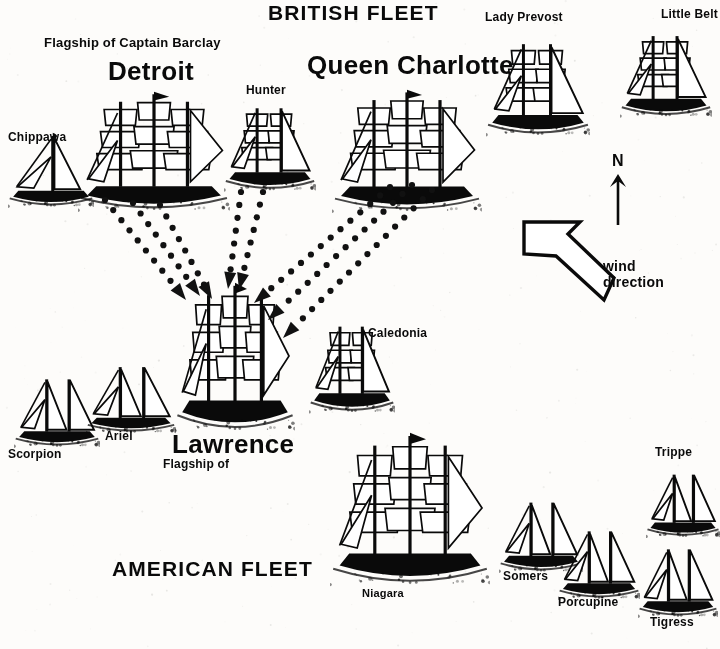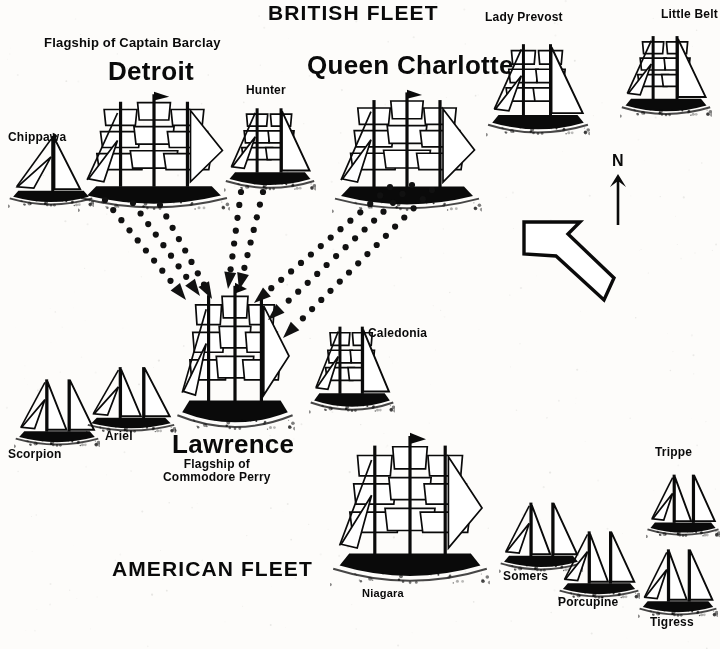--- a/index.html
+++ b/index.html
@@ -802,21 +802,20 @@
           <circle cx="114.8" cy="149.3" r="1.8" fill="#0a0a0a" opacity="0.70"></circle>
           <circle cx="113.6" cy="142.3" r="0.6" fill="#0a0a0a" opacity="0.43"></circle>
           <circle cx="90.1" cy="144.0" r="1.3" fill="#0a0a0a" opacity="0.66"></circle>
           <circle cx="95.5" cy="149.5" r="1.5" fill="#0a0a0a" opacity="0.32"></circle>
           <circle cx="23.2" cy="149.3" r="1.2" fill="#0a0a0a" opacity="0.61"></circle>
         </svg>
       </div>
       <div class="lbl ship-major" style="left: 172px; top: 430px;">Lawrence</div>
       <div class="lbl sub2" style="left: 163px; top: 458px;">
         <div>Flagship of</div>
-        <div>Commodore Perry</div>
       </div>
       <div class="ship" style="left: 309px; top: 318px;">
         <svg width="86" height="96" viewBox="0 0 86 96">
           <path d="M21.052799999999998 14.7552 L40.8672 14.7552 L39.87648 27.33504 L22.043519999999997 27.33504 Z" fill="#ffffff" stroke="#0a0a0a" stroke-width="1.7"></path>
           <path d="M18.8512 32.2272 L43.068799999999996 32.2272 L41.85792 44.80704 L20.062079999999995 44.80704 Z" fill="#ffffff" stroke="#0a0a0a" stroke-width="1.7"></path>
           <path d="M16.6496 49.699200000000005 L45.270399999999995 49.699200000000005 L43.83936 62.27904000000001 L18.080639999999995 62.27904000000001 Z" fill="#ffffff" stroke="#0a0a0a" stroke-width="1.7"></path>
           <path d="M30.959999999999997 75.84 L30.959999999999997 8.64" stroke="#0a0a0a" stroke-width="3" fill="none"></path>
           <path d="M43.412800000000004 14.7552 L63.227199999999996 14.7552 L62.23648 27.33504 L44.40352 27.33504 Z" fill="#ffffff" stroke="#0a0a0a" stroke-width="1.7"></path>
           <path d="M41.2112 32.2272 L65.4288 32.2272 L64.21792 44.80704 L42.42208 44.80704 Z" fill="#ffffff" stroke="#0a0a0a" stroke-width="1.7"></path>
           <path d="M39.0096 49.699200000000005 L67.6304 49.699200000000005 L66.19936 62.27904000000001 L40.44064 62.27904000000001 Z" fill="#ffffff" stroke="#0a0a0a" stroke-width="1.7"></path>
@@ -1198,14 +1197,18 @@
       <path d="M11 56 L11 10" stroke="#0a0a0a" stroke-width="2.6" fill="none"></path>
       <path d="M11 5 L3 18 L11 12 L19 18 Z" fill="#0a0a0a"></path>
     </svg>
   </div>
 
   <div class="wind" style="left:518px; top:216px;">
     <svg width="104" height="90" viewBox="0 0 104 90">
       <path d="M6 38 L6 6 L62 6 L50 18 L96 62 L86 84 L38 40 Z" fill="#ffffff" stroke="#0a0a0a" stroke-width="3.4" stroke-linejoin="miter"></path>
     </svg>
   </div>
+  <div class="lbl windlbl" style="left:603px; top:258px;">
+    <div>wind</div>
+    <div>direction</div>
+  </div>
 
 </div>
 
 </body></html>

